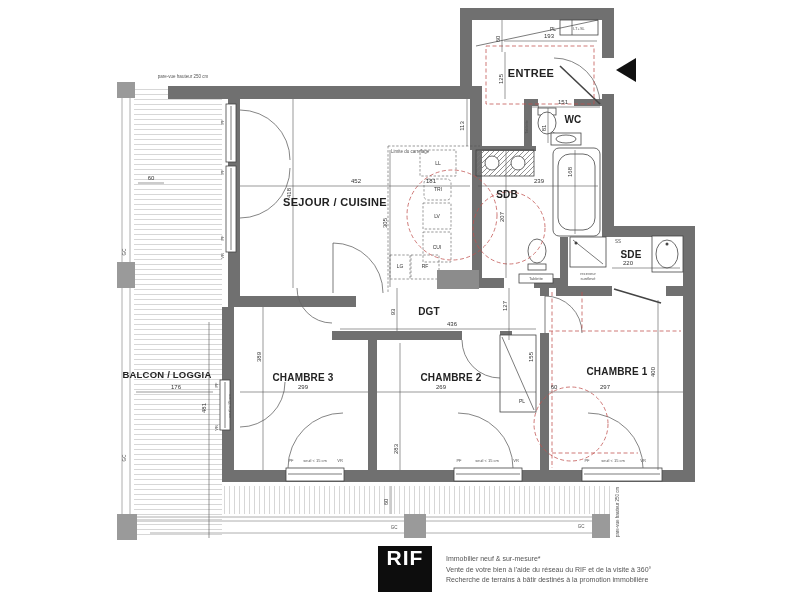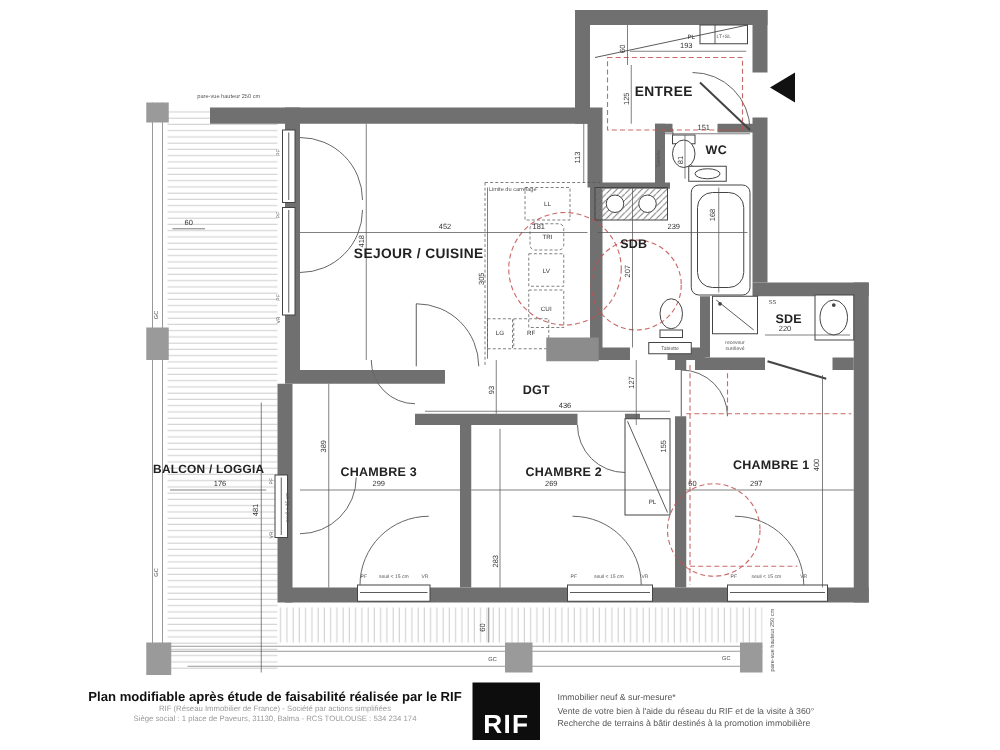--- a/index.html
+++ b/index.html
@@ -20,21 +20,21 @@
   .room10{font-size:10px;font-weight:bold;letter-spacing:.2px;}
   .dimt{font-size:6px;fill:#333;}
   .fix{font-size:5px;fill:#333;}
   .tiny{font-size:4.5px;fill:#555;}
   .micro{font-size:4px;fill:#555;}
   .footer{position:absolute;left:0;top:545px;width:800px;height:55px;background:#fff;}
   .f-left{position:absolute;left:70px;top:7px;width:300px;text-align:center;}
   .f-title{font-size:10.5px;font-weight:bold;color:#111;}
   .f-sub{font-size:6.2px;color:#999;line-height:1.35;}
   .f-logo{position:absolute;left:378px;top:1px;width:54px;height:46px;background:#0d0d0d;
-          color:#fff;display:flex;align-items:flex-end;justify-content:center;
+          color:#fff;display:flex;align-items:flex-start;justify-content:center;
           font-weight:bold;font-size:21px;letter-spacing:1px;}
   .f-right{position:absolute;left:446px;top:9px;font-size:7px;color:#555;line-height:1.5;}
 </style>
 </head>
 <body>
 
 <div class="page">
 <svg width="800" height="545" viewBox="0 0 800 545">
   <defs>
     <pattern id="deckH" width="6" height="5" patternUnits="userSpaceOnUse">
@@ -287,25 +287,20 @@
     <text class="micro" x="587" y="462">PF</text>
     <text class="micro" x="643" y="462">VR</text>
     <text class="tiny" x="126" y="252" transform="rotate(-90 126 252)">GC</text>
     <text class="tiny" x="126" y="458" transform="rotate(-90 126 458)">GC</text>
     <text class="tiny" x="394" y="529">GC</text>
     <text class="tiny" x="581" y="528">GC</text>
   </g>
 </svg>
 
 <div class="footer">
-  <div class="f-left">
-    <div class="f-title">Plan modifiable après étude de faisabilité réalisée par le RIF</div>
-    <div class="f-sub">RIF (Réseau Immobilier de France) - Société par actions simplifiées</div>
-    <div class="f-sub">Siège social : 1 place de Paveurs, 31130, Balma - RCS TOULOUSE : 534 234 174</div>
-  </div>
   <div class="f-logo">
     <span>RIF</span>
   </div>
   <div class="f-right">
     <div>Immobilier neuf &amp; sur-mesure*</div>
     <div>Vente de votre bien à l'aide du réseau du RIF et de la visite à 360°</div>
     <div>Recherche de terrains à bâtir destinés à la promotion immobilière</div>
   </div>
 </div>
 </div>

